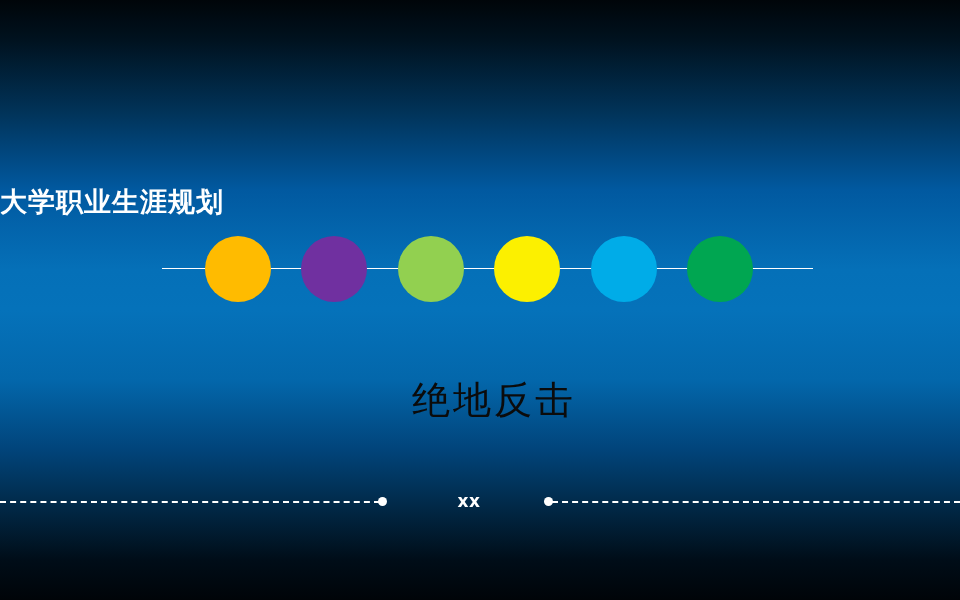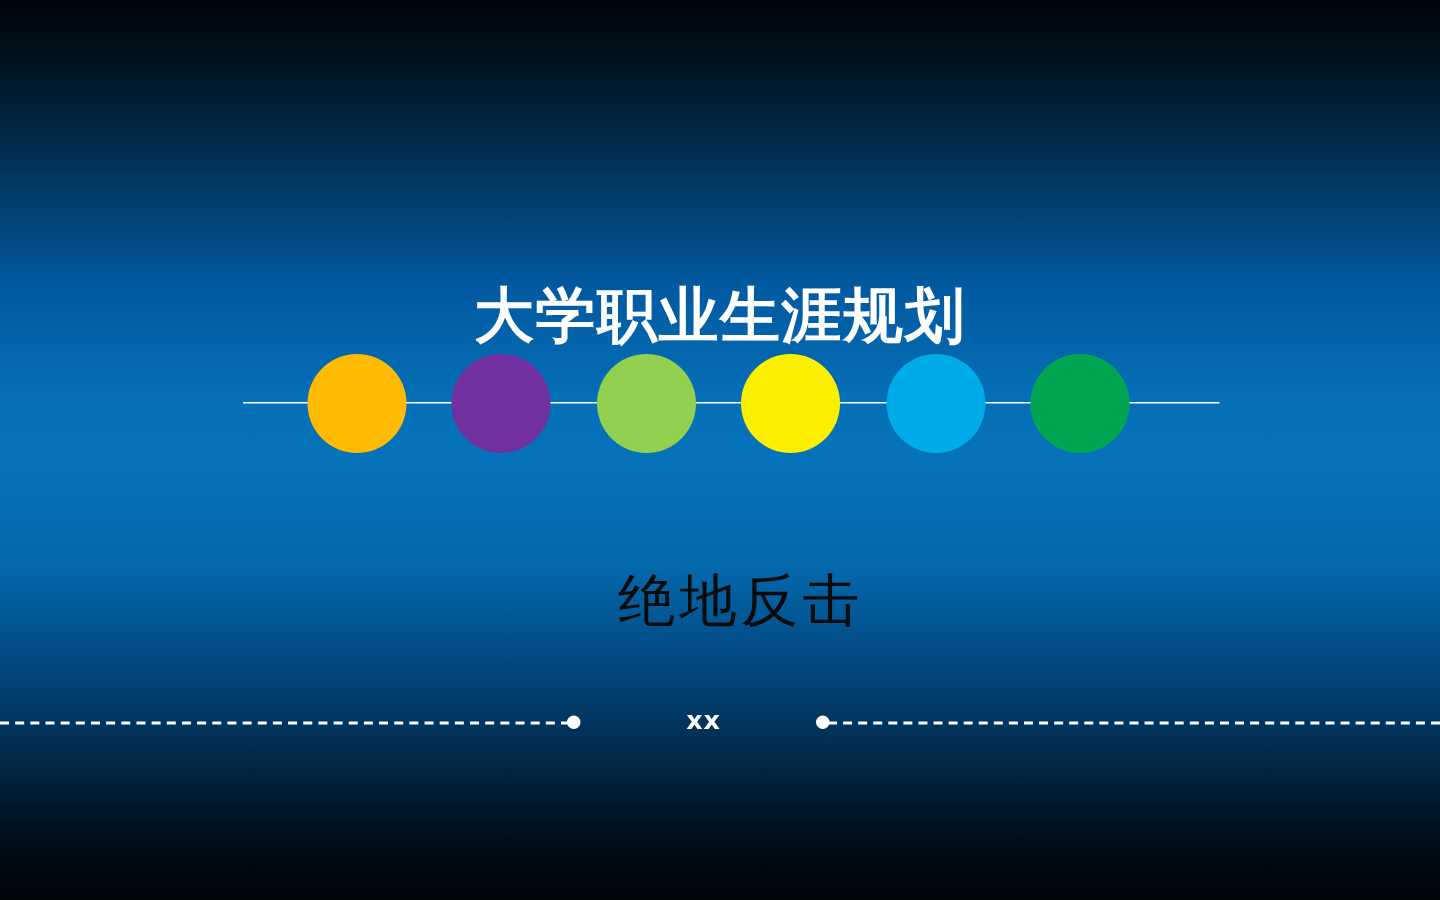--- a/index.html
+++ b/index.html
@@ -27,23 +27,22 @@
         #000d18 560px,
         #000408 600px);
   }
 
   
   .slide-title {
     position: absolute;
     left: 0;
     right: 0;
     top: 164px;
-    text-align: center;
     color: #ffffff;
-    font-size: 40px;
+    font-size: 27px;
     font-weight: bold;
     letter-spacing: 1px;
     line-height: 40px;
     white-space: nowrap;
     font-family: "DejaVu Sans", "Liberation Sans", sans-serif;
   }
 
   
   .circle-row {
     position: absolute;
@@ -82,21 +81,21 @@
     line-height: 50px;
     white-space: nowrap;
     font-family: "DejaVu Serif", "Liberation Serif", serif;
     margin-left: 28px;
   }
 
   
   .footer {
     position: absolute;
     left: 0;
-    top: 462px;
+    top: 482px;
     width: 958px;
     height: 42px;
   }
   .dash-line {
     position: absolute;
     top: 19px;
     height: 0;
     border-top: 2px dashed #ffffff;
   }
   .dash-left  { left: 0px;   width: 380px; }

